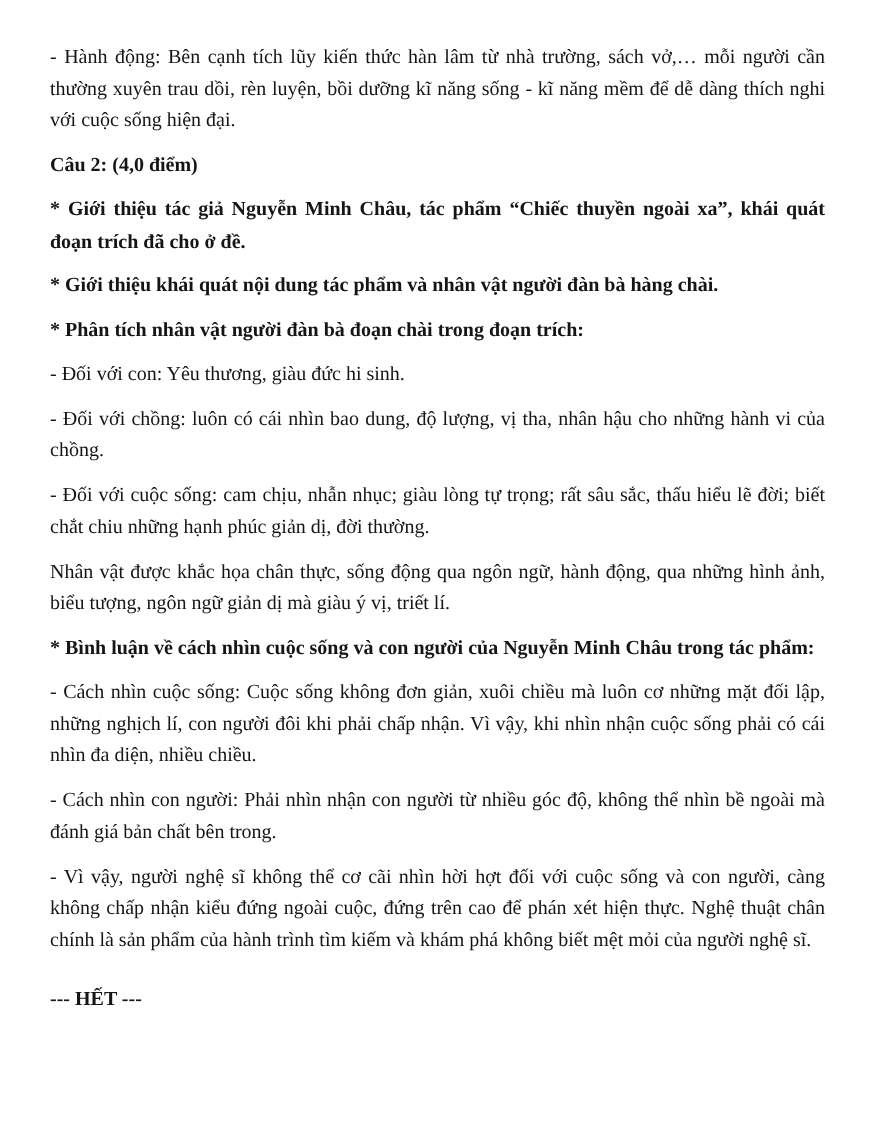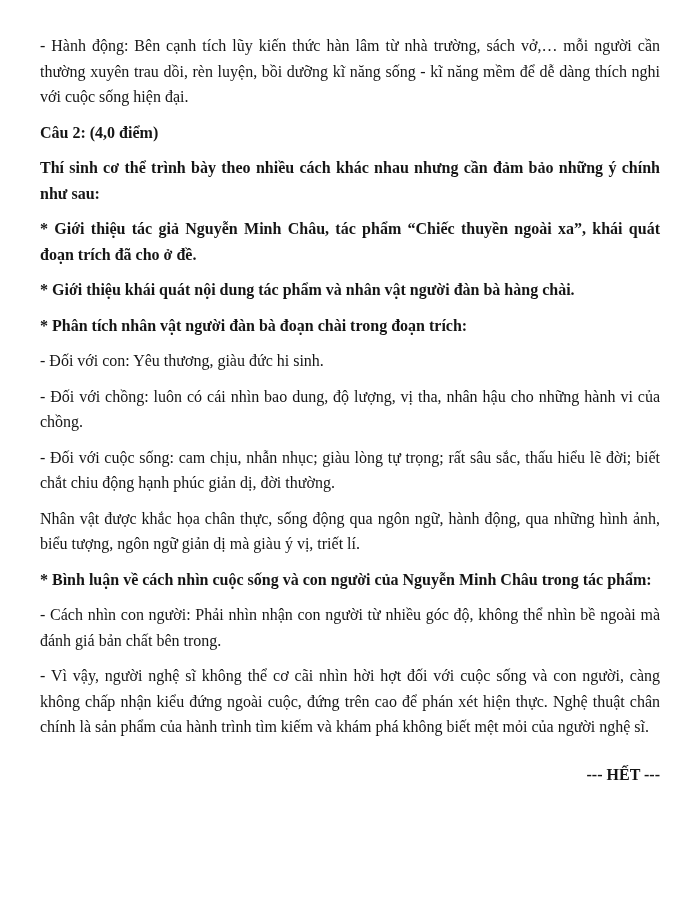--- a/index.html
+++ b/index.html
@@ -21,35 +21,35 @@
     overflow: hidden;
   }
   .para {
     margin: 0 0 10px 0;
     text-align: justify;
   }
   .bold {
     font-weight: bold;
   }
   .center {
-    text-align: right;
+    text-align: left;
     margin-top: 22px;
   }
 </style>
 </head>
 <body>
 
 <div class="page">
   <p class="para">- Hành động: Bên cạnh tích lũy kiến thức hàn lâm từ nhà trường, sách vở,… mỗi người cần thường xuyên trau dồi, rèn luyện, bồi dưỡng kĩ năng sống - kĩ năng mềm để dễ dàng thích nghi với cuộc sống hiện đại.</p>
   <p class="para bold">Câu 2: (4,0 điểm)</p>
-  <p class="para bold">Thí sinh cơ thể trình bày theo nhiều cách khác nhau nhưng cần đảm bảo những ý chính như sau:</p>
   <p class="para bold">* Giới thiệu tác giả Nguyễn Minh Châu, tác phẩm “Chiếc thuyền ngoài xa”, khái quát đoạn trích đã cho ở đề.</p>
   <p class="para bold">* Giới thiệu khái quát nội dung tác phẩm và nhân vật người đàn bà hàng chài.</p>
   <p class="para bold">* Phân tích nhân vật người đàn bà đoạn chài trong đoạn trích:</p>
   <p class="para">- Đối với con: Yêu thương, giàu đức hi sinh.</p>
   <p class="para">- Đối với chồng: luôn có cái nhìn bao dung, độ lượng, vị tha, nhân hậu cho những hành vi của chồng.</p>
-  <p class="para">- Đối với cuộc sống: cam chịu, nhẫn nhục; giàu lòng tự trọng; rất sâu sắc, thấu hiểu lẽ đời; biết chắt chiu động hạnh phúc giản dị, đời thường.</p>
+  <p class="para">- Đối với cuộc sống: cam chịu, nhẫn nhục; giàu lòng tự trọng; rất sâu sắc, thấu hiểu lẽ đời; biết chắt chiu những hạnh phúc giản dị, đời thường.</p>
   <p class="para">Nhân vật được khắc họa chân thực, sống động qua ngôn ngữ, hành động, qua những hình ảnh, biểu tượng, ngôn ngữ giản dị mà giàu ý vị, triết lí.</p>
   <p class="para bold">* Bình luận về cách nhìn cuộc sống và con người của Nguyễn Minh Châu trong tác phẩm:</p>
+  <p class="para">- Cách nhìn cuộc sống: Cuộc sống không đơn giản, xuôi chiều mà luôn cơ những mặt đối lập, những nghịch lí, con người đôi khi phải chấp nhận. Vì vậy, khi nhìn nhận cuộc sống phải có cái nhìn đa diện, nhiều chiều.</p>
   <p class="para">- Cách nhìn con người: Phải nhìn nhận con người từ nhiều góc độ, không thể nhìn bề ngoài mà đánh giá bản chất bên trong.</p>
   <p class="para">- Vì vậy, người nghệ sĩ không thể cơ cãi nhìn hời hợt đối với cuộc sống và con người, càng không chấp nhận kiểu đứng ngoài cuộc, đứng trên cao để phán xét hiện thực. Nghệ thuật chân chính là sản phẩm của hành trình tìm kiếm và khám phá không biết mệt mỏi của người nghệ sĩ.</p>
   <p class="para bold center">--- HẾT ---</p>
 </div>
 
 </body></html>

